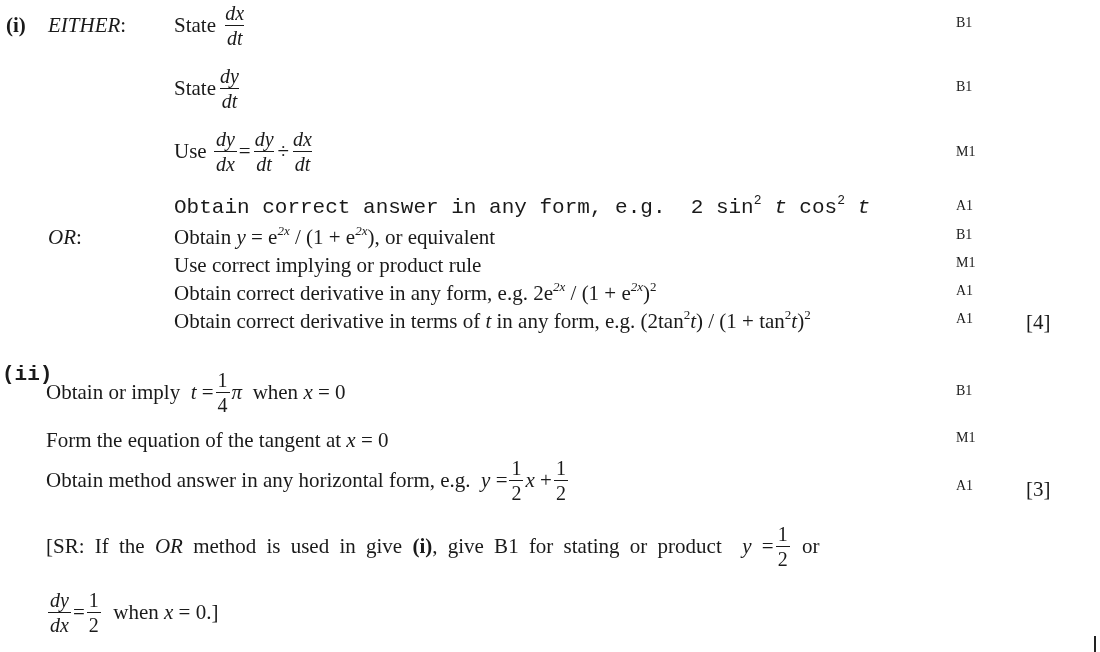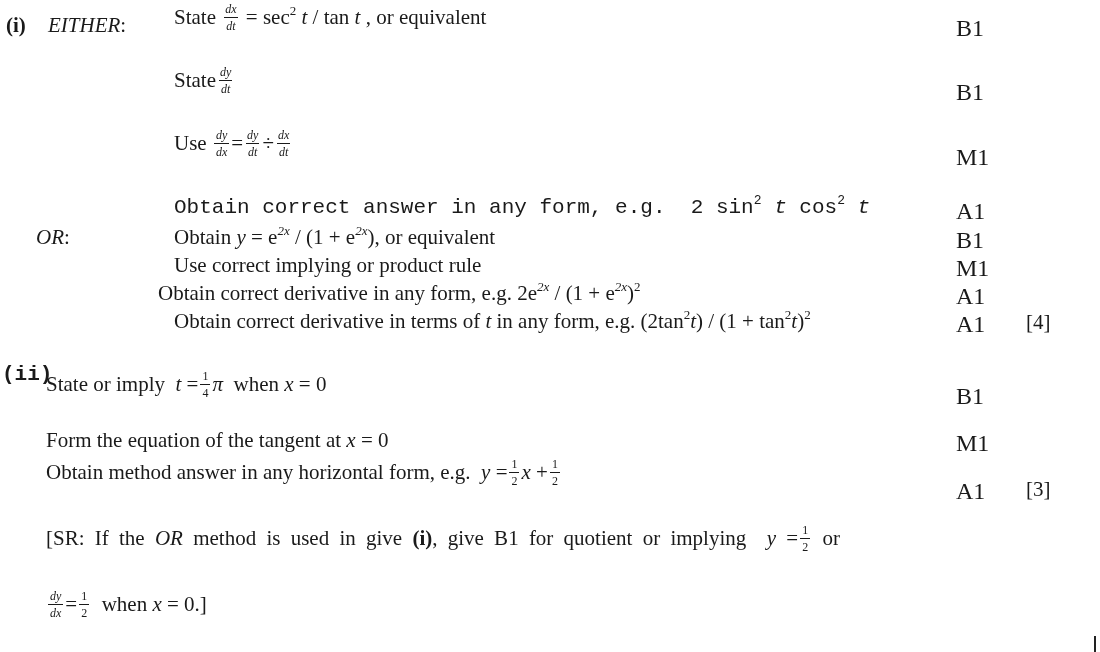--- a/index.html
+++ b/index.html
@@ -4,41 +4,40 @@
 <style>
   html, body { margin:0; padding:0; }
   body {
     width:1100px; height:652px; overflow:hidden; position:relative;
     background:#ffffff; color:#1a1a1a;
     font-family:"Liberation Serif", serif; font-size:21px;
   }
   .abs { position:absolute; white-space:nowrap; line-height:1; }
   .it { font-style:italic; }
   .b { font-weight:bold; }
-  .frac { display:inline-flex; flex-direction:column; align-items:center; vertical-align:middle; margin:0 2px; font-size:12px; line-height:1; }
+  .frac { display:inline-flex; flex-direction:column; align-items:center; vertical-align:middle; margin:0 2px; font-size:20px; line-height:1; }
   .frac .num { padding:0 2px 2px; }
   .frac .den { border-top:1.3px solid #1a1a1a; padding:2px 2px 0; }
   sup { font-size:13px; vertical-align:9px; line-height:0; }
-  .mark { position:absolute; left:956px; width:40px; text-align:left; font-size:24px; line-height:1; }
+  .mark { position:absolute; left:956px; width:40px; text-align:left; font-size:14px; line-height:1; }
   .total { position:absolute; left:1026px; font-size:21px; line-height:1; }
   .cursor { position:absolute; left:1094px; top:636px; width:1.5px; height:16px; background:#222; }
 </style>
 </head>
 <body>
 
 <div class="abs b" style="left:6px;top:15px;">(i)</div>
 <div class="abs it" style="left:48px;top:15px;"><span>EITHER</span><span style="font-style:normal">:</span></div>
 
 <div class="abs" style="left:174px;top:3px;">
   <span style="vertical-align:middle">State</span>
   <span class="frac it">
       <span class="num">dx</span>
       <span class="den">dt</span>
     </span>
-  <span style="vertical-align:middle">= sec<sup>2</sup> <i>t</i> / tan <i>t</i> , or equivalent</span>
 </div>
 <div class="mark" style="top:16px;">B1</div>
 
 <div class="abs" style="left:174px;top:66px;">
   <span style="vertical-align:middle">State</span><span class="frac it">
       <span class="num">dy</span>
       <span class="den">dt</span>
     </span>
 </div>
 <div class="mark" style="top:80px;">B1</div>
@@ -54,38 +53,38 @@
     </span><span style="vertical-align:middle">÷</span><span class="frac it">
       <span class="num">dx</span>
       <span class="den">dt</span>
     </span>
 </div>
 <div class="mark" style="top:145px;">M1</div>
 
 <div class="abs" style="left:174px;top:197px;font-family:Liberation Mono, monospace;">Obtain correct answer in any form, e.g.&nbsp; 2 sin<sup>2</sup> <i>t</i> cos<sup>2</sup> <i>t</i></div>
 <div class="mark" style="top:199px;">A1</div>
 
-<div class="abs it" style="left:36px;top:227px;"><span>OR</span><span style="font-style:normal">:</span></div>
+<div class="abs it" style="left:48px;top:227px;"><span>OR</span><span style="font-style:normal">:</span></div>
 
 <div class="abs" style="left:174px;top:227px;">Obtain <i>y</i> = e<sup><i>2x</i></sup> / (1 + e<sup><i>2x</i></sup>), or equivalent</div>
 <div class="mark" style="top:228px;">B1</div>
 
 <div class="abs" style="left:174px;top:255px;">Use correct implying or product rule</div>
 <div class="mark" style="top:256px;">M1</div>
 
-<div class="abs" style="left:158px;top:283px;">Obtain correct derivative in any form, e.g. 2e<sup><i>2x</i></sup> / (1 + e<sup><i>2x</i></sup>)<sup>2</sup></div>
+<div class="abs" style="left:174px;top:283px;">Obtain correct derivative in any form, e.g. 2e<sup><i>2x</i></sup> / (1 + e<sup><i>2x</i></sup>)<sup>2</sup></div>
 <div class="mark" style="top:284px;">A1</div>
 
 <div class="abs" style="left:174px;top:311px;">Obtain correct derivative in terms of <i>t</i> in any form, e.g. (2tan<sup>2</sup><i>t</i>) / (1 + tan<sup>2</sup><i>t</i>)<sup>2</sup></div>
 <div class="mark" style="top:312px;">A1</div>
 <div class="total" style="top:312px;">[4]</div>
 
 <div class="abs b" style="left:2px;top:364px;font-family:Liberation Mono, monospace;">(ii)</div>
 <div class="abs" style="left:46px;top:370px;">
-  <span style="vertical-align:middle">State or imply</span>
+  <span style="vertical-align:middle">Obtain or imply</span>
   <span style="vertical-align:middle" class="it">&nbsp;t</span><span style="vertical-align:middle"> =</span><span class="frac">
       <span class="num">1</span>
       <span class="den">4</span>
     </span><span style="vertical-align:middle"><i>π</i>&nbsp; when <i>x</i> = 0</span>
 </div>
 <div class="mark" style="top:384px;">B1</div>
 
 <div class="abs" style="left:46px;top:430px;">Form the equation of the tangent at <i>x</i> = 0</div>
 <div class="mark" style="top:431px;">M1</div>
 
@@ -99,21 +98,21 @@
       <span class="den">2</span>
     </span>
 </div>
 <div class="mark" style="top:479px;">A1</div>
 <div class="total" style="top:479px;">[3]</div>
 
 <div class="abs" style="left:46px;top:524px;word-spacing:5px;">
   <span style="vertical-align:middle">[SR: If the</span>
   <span style="vertical-align:middle" class="it">OR</span>
   <span style="vertical-align:middle">method is used in give</span>
-  <span style="vertical-align:middle" class="b">(i)</span><span style="vertical-align:middle">, give B1 for quotient or implying</span>
+  <span style="vertical-align:middle" class="b">(i)</span><span style="vertical-align:middle">, give B1 for stating or product</span>
   <span style="vertical-align:middle">&nbsp;<i>y</i> =</span><span class="frac">
       <span class="num">1</span>
       <span class="den">2</span>
     </span>
   <span style="vertical-align:middle">or</span>
 </div>
 
 <div class="abs" style="left:46px;top:590px;">
   <span class="frac it">
       <span class="num">dy</span>

